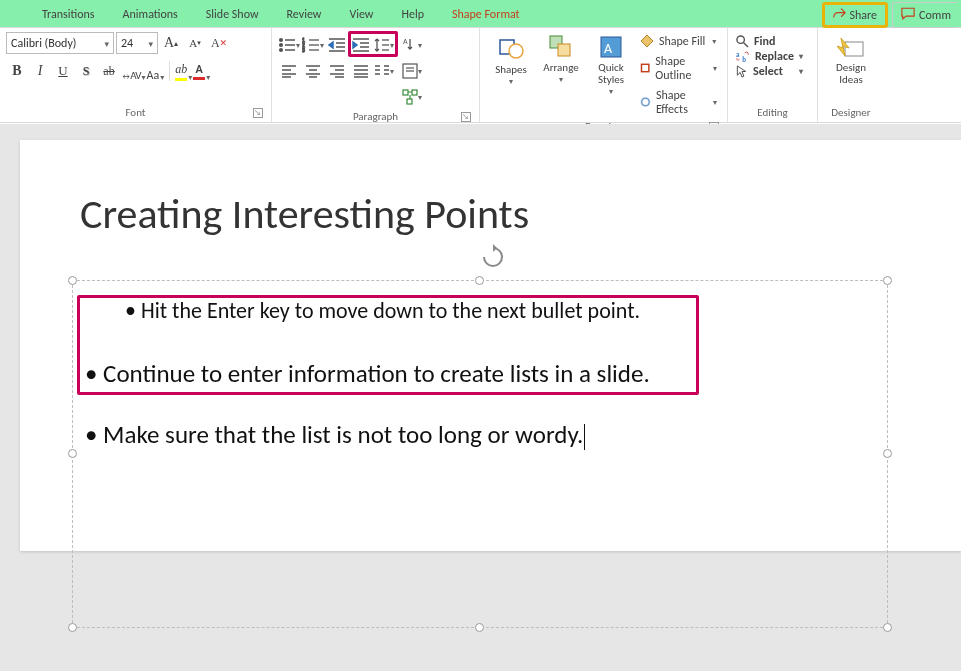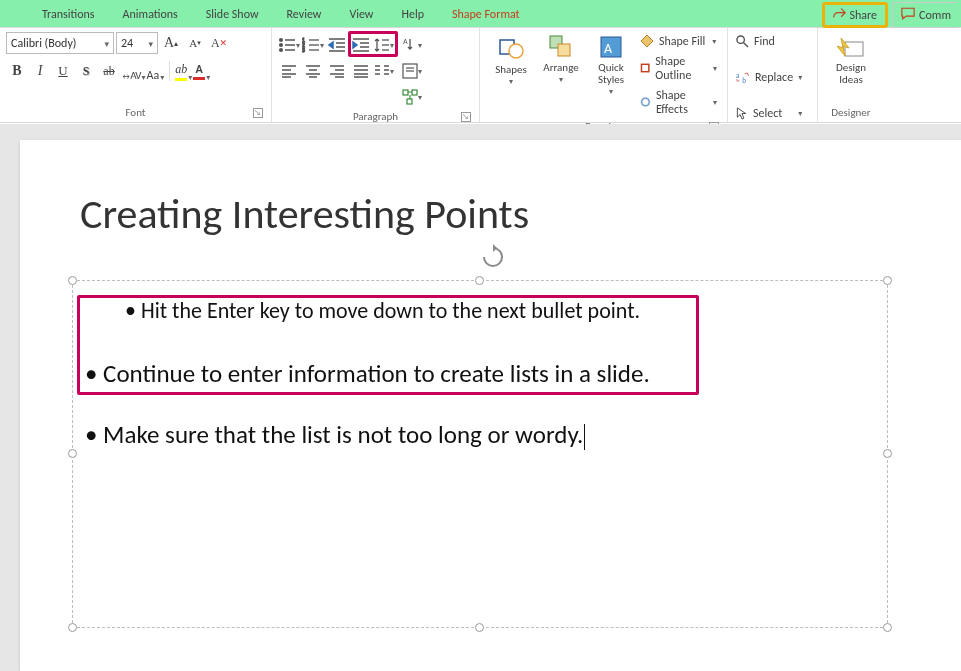--- a/index.html
+++ b/index.html
@@ -193,37 +193,37 @@
   .big-btn .dd { font-size: 8px; color: #666; }
   .draw-list {
     display: flex; flex-direction: column; justify-content: center; gap: 6px;
     padding: 2px 4px;
   }
   .draw-row { display: flex; align-items: center; gap: 5px; font-size: 12px; color: #444; cursor: pointer; }
   .draw-row .dd { margin-left: 2px; font-size: 8px; color: #666; }
 
   
   .g-edit { width: 90px; }
-  .edit-col { display: flex; flex-direction: column; gap: 22px; justify-content: space-between; padding: 2px 2px; }
+  .edit-col { display: flex; flex-direction: column; gap: 1px; justify-content: space-between; padding: 2px 2px; font-weight: bold; }
   .edit-row { display: flex; align-items: center; gap: 5px; font-size: 12px; color: #444; cursor: pointer; }
   .edit-row .dd { margin-left: auto; font-size: 8px; color: #666; }
 
   
   .g-designer { width: 66px; }
 
   
   .canvas-bg {
     position: absolute;
     left: 0; top: 124px; right: 0; bottom: 0;
     background: #e6e6e6;
   }
   .slide {
     position: absolute;
     left: 20px; top: 140px;
-    width: 941px; height: 531px;
+    width: 941px; height: 411px;
     background: #fff;
     box-shadow: 0 1px 3px rgba(0,0,0,.15);
   }
   .slide-title {
     position: absolute;
     left: 60px; top: 48px;
     font-family: "Calibri Light", Calibri, sans-serif;
     font-size: 42px;
     font-weight: 300;
     color: #333;

